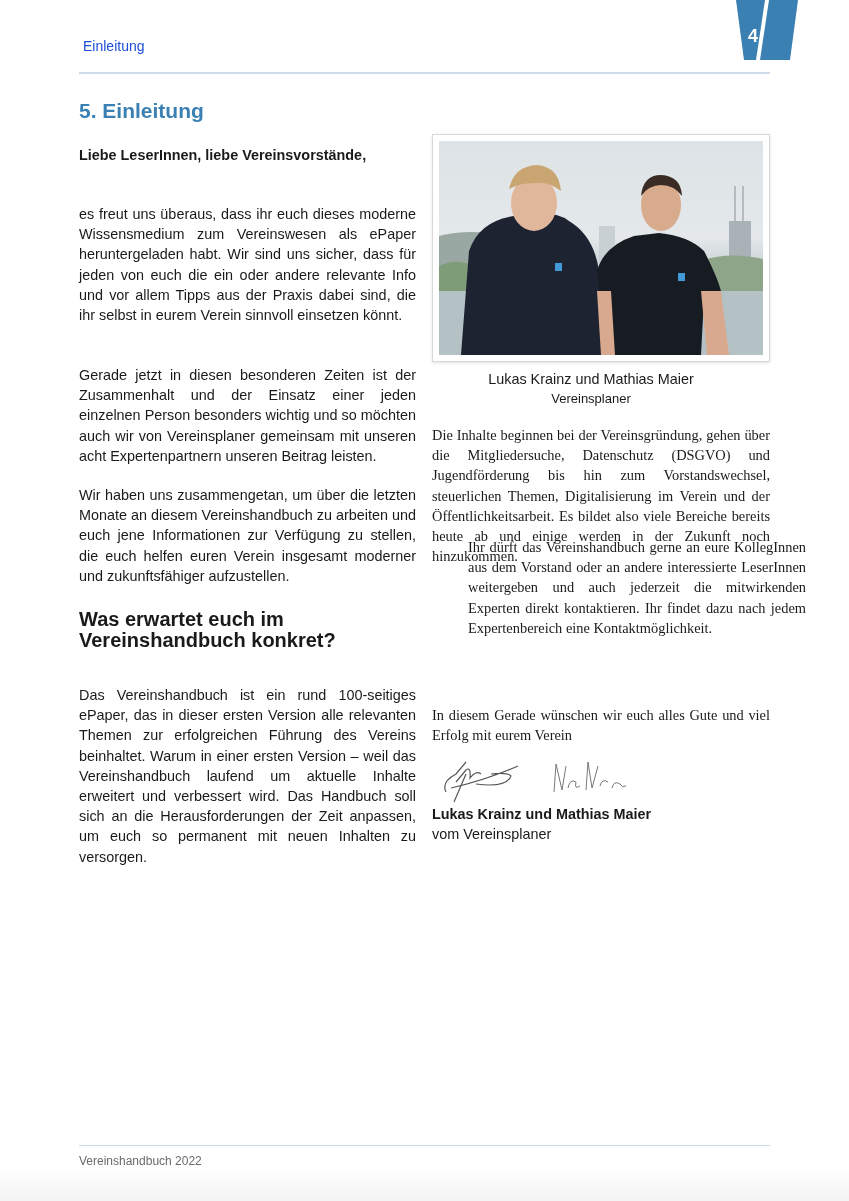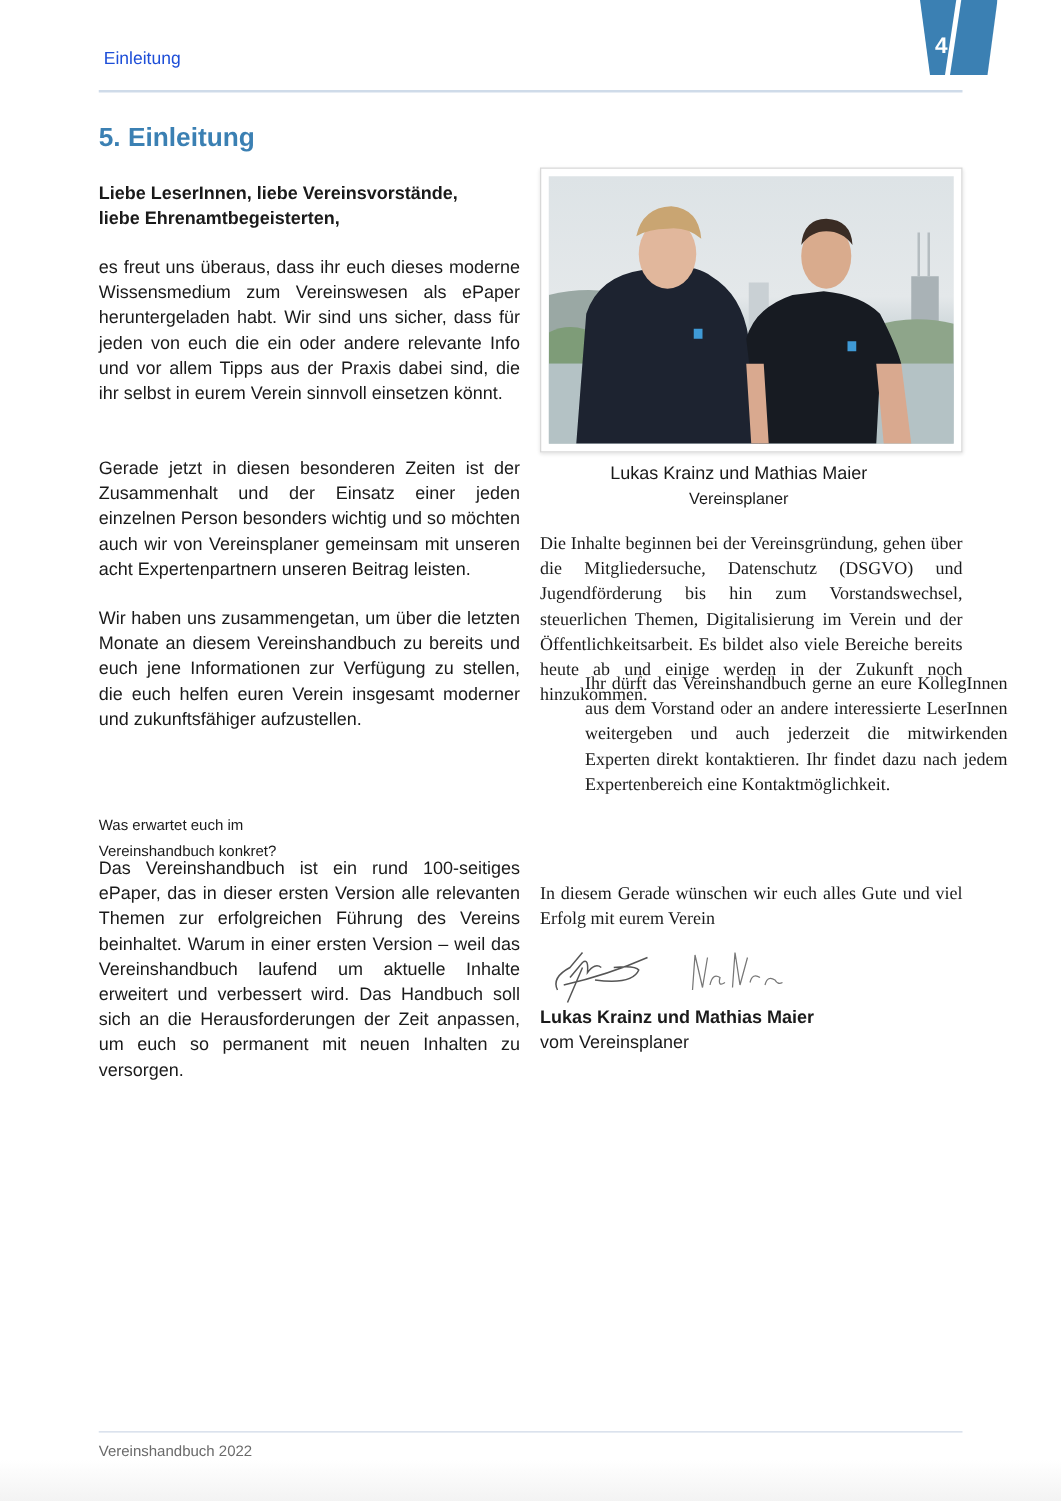--- a/index.html
+++ b/index.html
@@ -28,21 +28,21 @@
   .col {
     position: absolute; font-size: 14.4px; line-height: 20.2px; text-align: justify;
   }
   .col-left { left: 79px; width: 337px; }
   .col-right { left: 432px; width: 338px; font-family: Liberation Serif, serif; }
   p { margin: 0; }
   .greeting { position: absolute; left: 79px; top: 145px; width: 337px; font-size: 14.4px; line-height: 20.2px; font-weight: bold; }
   .p1 { top: 204px; }
   .p2 { top: 365px; }
   .p3 { top: 485px; }
-  .subhead { position: absolute; left: 79px; top: 650px; font-size: 12px; line-height: 20.5px; font-weight: normal; width: 337px; }
+  .subhead { position: absolute; left: 79px; top: 609px; font-size: 20px; line-height: 20.5px; font-weight: bold; width: 337px; }
   .p4 { top: 685px; }
   .photo-frame {
     position: absolute; left: 432px; top: 134px; width: 336px; height: 226px;
     background: #fff; border: 1px solid #d8d8d8; box-shadow: 0 1px 3px rgba(0,0,0,0.12);
   }
   .photo {
     position: absolute; left: 6px; top: 6px; width: 324px; height: 214px; overflow: hidden;
     background: linear-gradient(to bottom, #dde3e6 0%, #e4e8ea 45%, #c9d3d6 60%, #a9b9bf 75%, #b9c6c9 100%);
   }
   .caption-name { position: absolute; left: 432px; top: 371px; width: 318px; text-align: center; font-size: 14.4px; }
@@ -69,26 +69,25 @@
 </div>
 <div class="page-num">4</div>
 
 <div class="running-head">Einleitung</div>
 <div class="rule-top"></div>
 
 <h1 class="chapter-title" style="margin:0">5. Einleitung</h1>
 
 <div class="greeting">
   <div>Liebe LeserInnen, liebe Vereinsvorstände,</div>
-  <div>liebe Ehrenamtbegeisterten,</div>
 </div>
 
 <p class="col col-left p1">es freut uns überaus, dass ihr euch dieses moderne Wissensmedium zum Vereinswesen als ePaper heruntergeladen habt. Wir sind uns sicher, dass für jeden von euch die ein oder andere relevante Info und vor allem Tipps aus der Praxis dabei sind, die ihr selbst in eurem Verein sinnvoll einsetzen könnt.</p>
 <p class="col col-left p2">Gerade jetzt in diesen besonderen Zeiten ist der Zusammenhalt und der Einsatz einer jeden einzelnen Person besonders wichtig und so möchten auch wir von Vereinsplaner gemeinsam mit unseren acht Expertenpartnern unseren Beitrag leisten.</p>
-<p class="col col-left p3">Wir haben uns zusammengetan, um über die letzten Monate an diesem Vereinshandbuch zu bereits und euch jene Informationen zur Verfügung zu stellen, die euch helfen euren Verein insgesamt moderner und zukunftsfähiger aufzustellen.</p>
+<p class="col col-left p3">Wir haben uns zusammengetan, um über die letzten Monate an diesem Vereinshandbuch zu arbeiten und euch jene Informationen zur Verfügung zu stellen, die euch helfen euren Verein insgesamt moderner und zukunftsfähiger aufzustellen.</p>
 
 <h2 class="subhead" style="margin:0">
   <div>Was erwartet euch im</div>
   <div>Vereinshandbuch konkret?</div>
 </h2>
 
 <p class="col col-left p4">Das Vereinshandbuch ist ein rund 100-seitiges ePaper, das in dieser ersten Version alle relevanten Themen zur erfolgreichen Führung des Vereins beinhaltet. Warum in einer ersten Version – weil das Vereinshandbuch laufend um aktuelle Inhalte erweitert und verbessert wird. Das Handbuch soll sich an die Herausforderungen der Zeit anpassen, um euch so permanent mit neuen Inhalten zu versorgen.</p>
 
 <div class="photo-frame">
   <div class="photo" title="Lukas Krainz und Mathias Maier vor Flusslandschaft">

